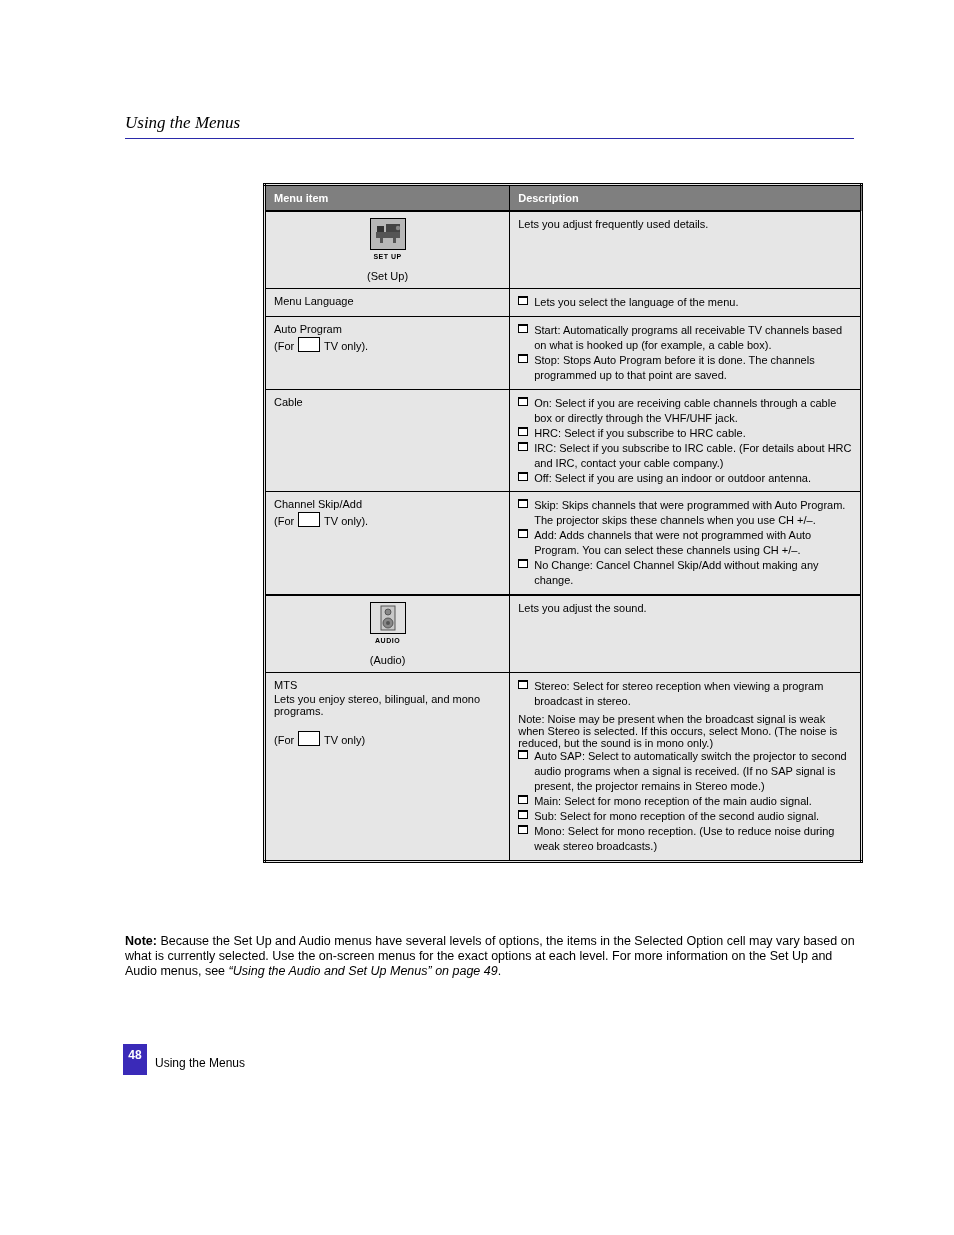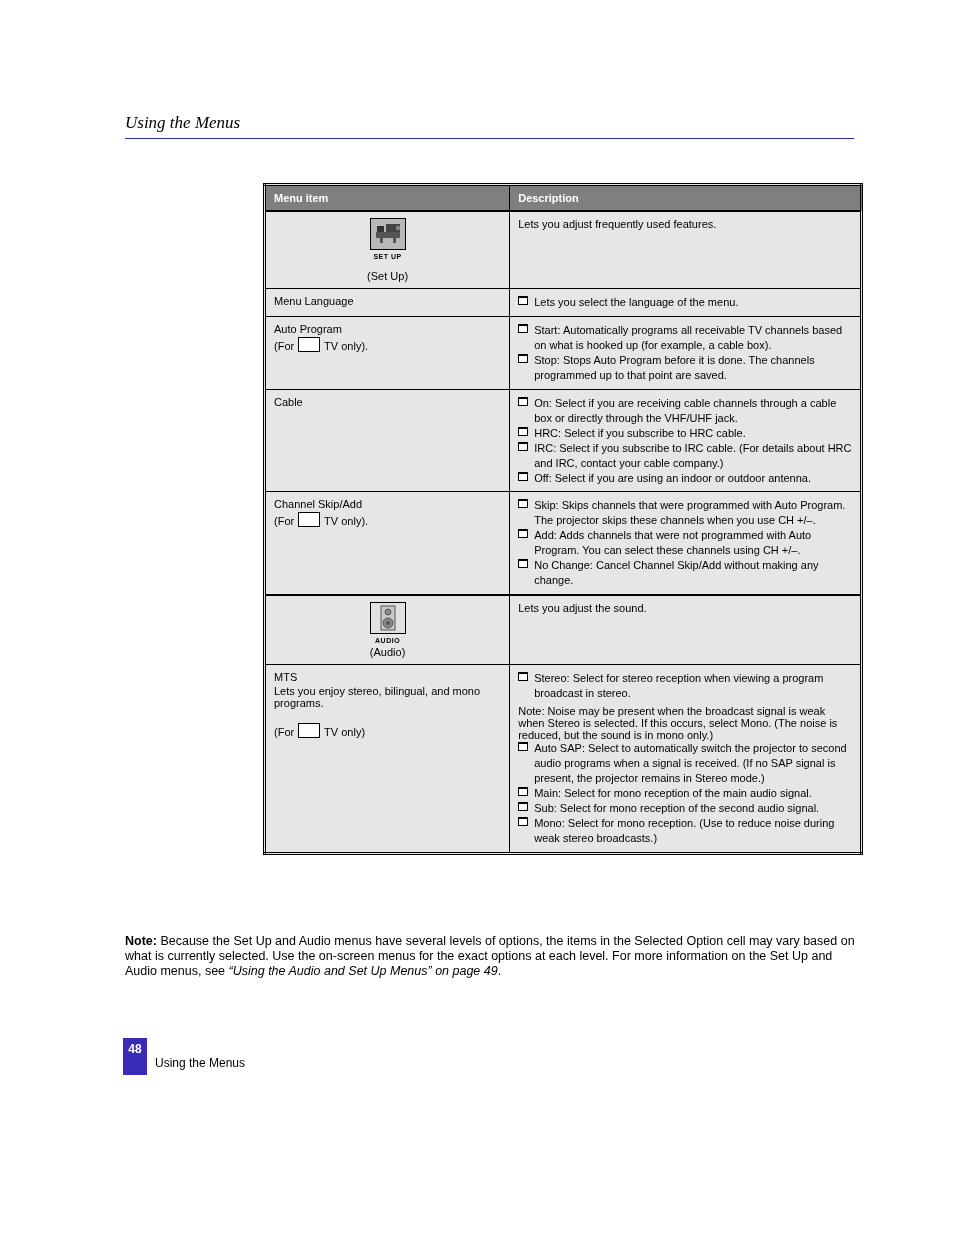--- a/index.html
+++ b/index.html
@@ -140,21 +140,21 @@
     margin-top: 2px;
   }
   .cell-note {
     margin: 4px 0 0 0;
   }
   .pg-badge {
     position: absolute;
     left: 123px;
     bottom: 160px;
     width: 24px;
-    height: 37px;
+    height: 31px;
     background: #3a2ab8;
     color: #fff;
     font-size: 12px;
     font-weight: bold;
     text-align: center;
     line-height: 23px;
   }
   .footer-text {
     position: absolute;
     left: 155px;
@@ -192,21 +192,21 @@
     <rect x="6" y="7" width="7" height="6" fill="#333"></rect>
     <rect x="15" y="5" width="14" height="8" fill="#444"></rect>
     <circle cx="27" cy="9" r="2.2" fill="#888"></circle>
     <rect x="9" y="19" width="3" height="5" fill="#555"></rect>
     <rect x="22" y="19" width="3" height="5" fill="#555"></rect>
   </svg></span>
         <div class="icon-caption">SET UP</div>
         <div style="margin-top:10px;">(Set Up)</div>
       </div>
           </td>
-          <td class="desc-cell">Lets you adjust frequently used features.</td>
+          <td class="desc-cell">Lets you adjust frequently used details.</td>
         </tr>
         <tr>
           <td class="menu-cell"><span class="menu-title">Menu Language</span></td>
           <td class="desc-cell">
             <ul class="opt-list">
               <li><span class="box"></span>Lets you select the language of the menu.</li>
             </ul>
           </td>
         </tr>
         <tr>
@@ -243,21 +243,21 @@
           <td class="menu-cell">
             <div class="icon-wrap">
         <span class="audio-icon"><svg width="34" height="30" viewBox="0 0 34 30">
     <rect x="0" y="0" width="34" height="30" fill="#e0e0e0"></rect>
     <rect x="10" y="3" width="14" height="24" fill="#c8c8c8" stroke="#555" stroke-width="1"></rect>
     <circle cx="17" cy="9" r="3" fill="#888" stroke="#444" stroke-width="0.8"></circle>
     <circle cx="17" cy="20" r="5" fill="#888" stroke="#444" stroke-width="0.8"></circle>
     <circle cx="17" cy="20" r="2" fill="#555"></circle>
   </svg></span>
         <div class="icon-caption">AUDIO</div>
-        <div style="margin-top:2px;">(Audio)</div>
+        <div style="margin-top:10px;">(Audio)</div>
       </div>
           </td>
           <td class="desc-cell">Lets you adjust the sound.</td>
         </tr>
         <tr>
           <td class="menu-cell"><span class="menu-title">MTS<br><span class="menu-sub">Lets you enjoy stereo, bilingual, and mono programs.</span><br><span class="menu-sub">(For <span class="tv-box"></span> TV only)</span></span></td>
           <td class="desc-cell">
             <ul class="opt-list">
               <li><span class="box"></span>Stereo: Select for stereo reception when viewing a program broadcast in stereo.</li>
               <p class="cell-note">Note: Noise may be present when the broadcast signal is weak when Stereo is selected. If this occurs, select Mono. (The noise is reduced, but the sound is in mono only.)</p>

